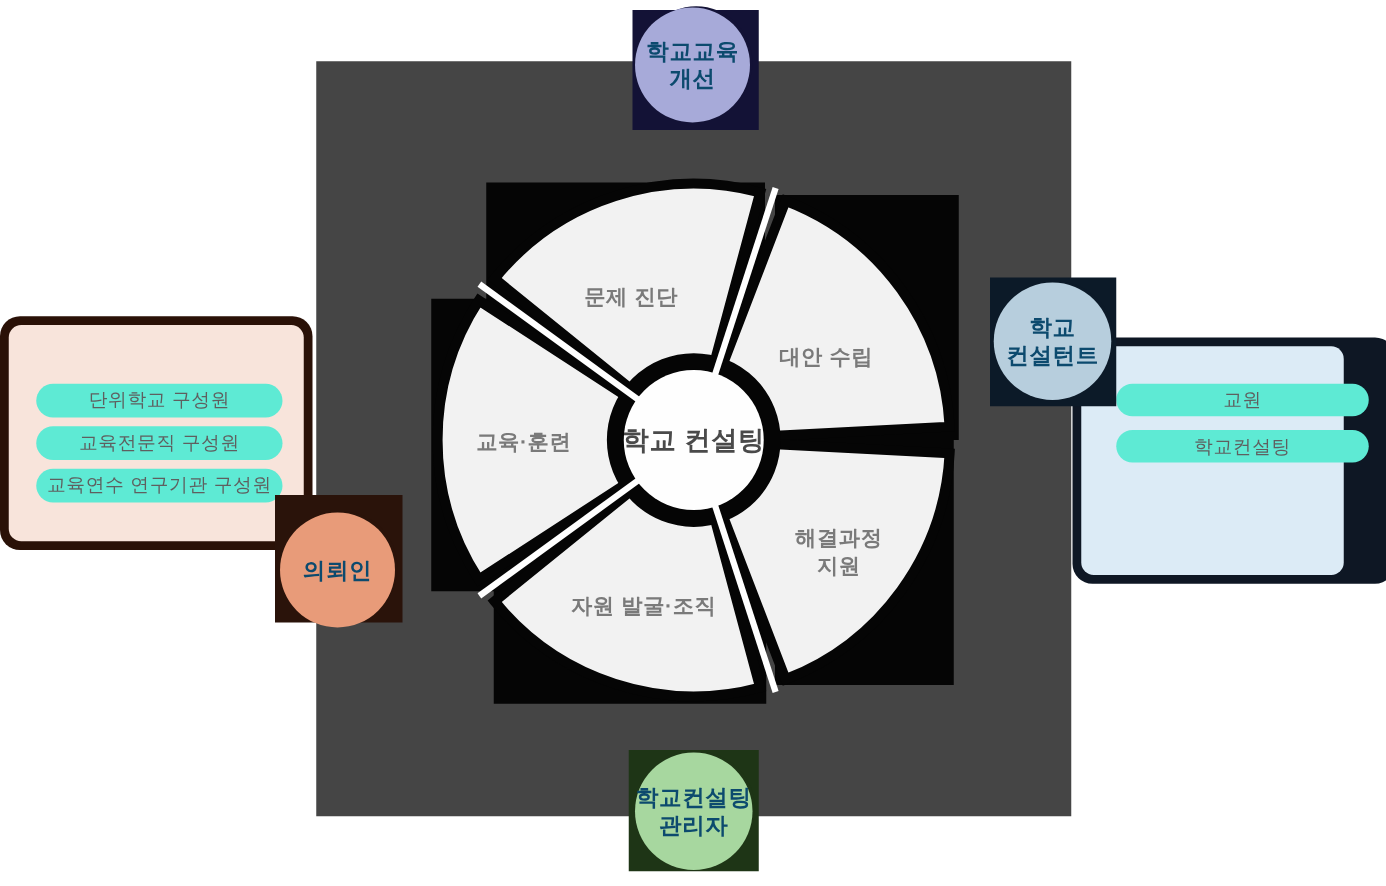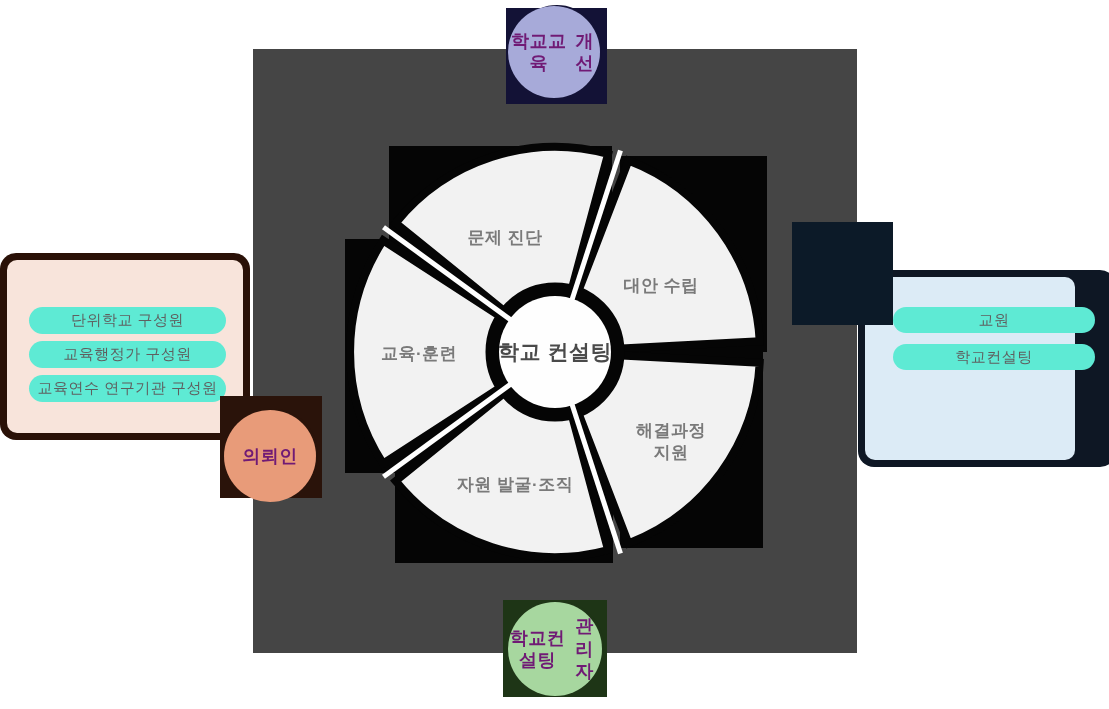--- a/index.html
+++ b/index.html
@@ -79,25 +79,25 @@
   }
   .pill-left  { width: 197px; height: 27px; }
   .pill-right { width: 202px; height: 26px; }
 
   
   .badge-square { position: absolute; }
   .badge-circle {
     position: absolute;
     border-radius: 50%;
     display: flex;
-    flex-direction: row;
+    flex-direction: column;
     align-items: center;
     justify-content: center;
     text-align: center;
-    color: #701a75;
+    color: #0c4a6e;
     font-weight: 700;
     font-size: 18px;
     line-height: 1.25;
     letter-spacing: 0.5px;
   }
   .sq-top    { left: 506px; top: 8px;   width: 101px; height: 96px;  background: #131236; }
   .ci-top    { left: 508px; top: 6px;   width: 92px;  height: 92px;  background: #a7aad9; box-shadow: 3px -2px 0 -1px #131236; }
   .sq-right  { left: 792px; top: 222px; width: 101px; height: 103px; background: #0c1a28; }
   .ci-right  { left: 795px; top: 226px; width: 94px;  height: 94px;  background: #b7cedd; box-shadow: 3px -2px 0 -1px #0c1a28; }
   .sq-left   { left: 220px; top: 396px; width: 102px; height: 102px; background: #2a130a; }
@@ -141,21 +141,21 @@
       <text class="sector-label" x="262" y="441">자원 발굴·조직</text>
       <text class="sector-label" x="418" y="387">해결과정</text>
       <text class="sector-label" x="418" y="409">지원</text>
     </svg>
   </div>
 
   <div class="panel panel-left-outer">
     <div class="panel-left-inner">
       <div class="pill-col pill-col-left">
         <div class="pill pill-left">단위학교 구성원</div>
-        <div class="pill pill-left">교육행정가 구성원</div>
+        <div class="pill pill-left">교육전문직 구성원</div>
         <div class="pill pill-left">교육연수 연구기관 구성원</div>
       </div>
     </div>
   </div>
 
   <div class="panel panel-right-outer">
     <div class="panel-right-inner">
       <div class="pill-col pill-col-right">
         <div class="pill pill-right">교원</div>
         <div class="pill pill-right">학교컨설팅</div>
@@ -163,20 +163,24 @@
     </div>
   </div>
 
   <div class="badge-square sq-top"></div>
   <div class="badge-circle ci-top">
     <span>학교교육</span>
     <span>개선</span>
   </div>
 
   <div class="badge-square sq-right"></div>
+  <div class="badge-circle ci-right">
+    <span>학교</span>
+    <span>컨설턴트</span>
+  </div>
 
   <div class="badge-square sq-left"></div>
   <div class="badge-circle ci-left">
     <span>의뢰인</span>
   </div>
 
   <div class="badge-square sq-bottom"></div>
   <div class="badge-circle ci-bottom">
     <span>학교컨설팅</span>
     <span>관리자</span>

